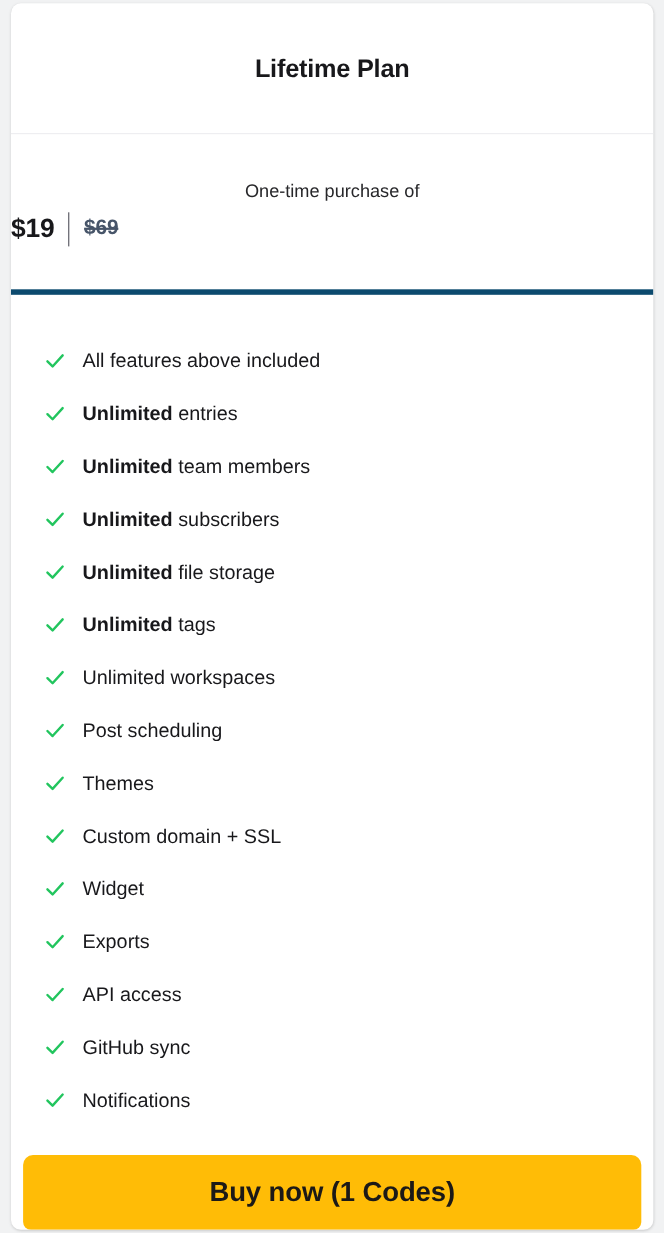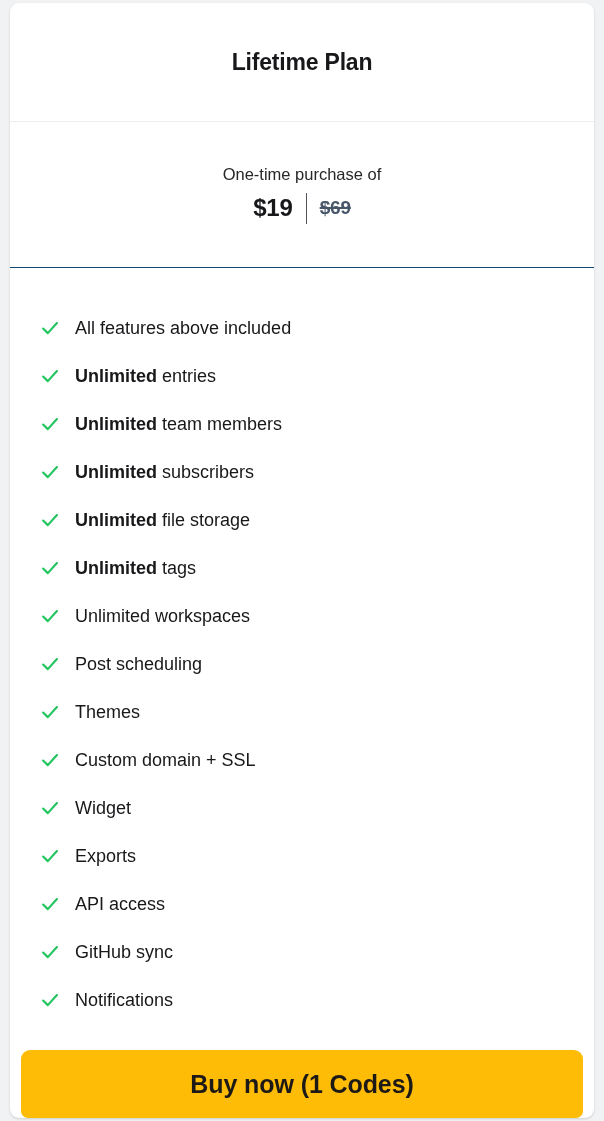--- a/index.html
+++ b/index.html
@@ -46,33 +46,33 @@
     letter-spacing: -0.2px;
     margin: 0;
   }
 
   
   .price-block {
     flex: 0 0 auto;
     height: 146px;
     box-sizing: border-box;
     padding-top: 42px;
-    border-bottom: 1px solid #0c4a6e;
+    border-bottom: 5px solid #0c4a6e;
     text-align: center;
   }
   .price-caption {
     font-size: 16.5px;
     color: #27272a;
     line-height: 20px;
     margin: 0 0 7px 0;
   }
   .price-row {
     display: flex;
     align-items: center;
-    justify-content: center;
+    justify-content: flex-start;
     gap: 13px;
     height: 34px;
   }
   .price-current {
     font-size: 24px;
     font-weight: bold;
     color: #18181b;
     letter-spacing: -0.2px;
   }
   .price-sep {

